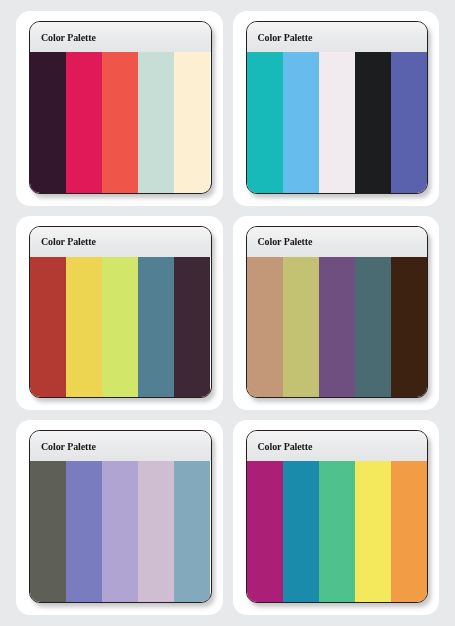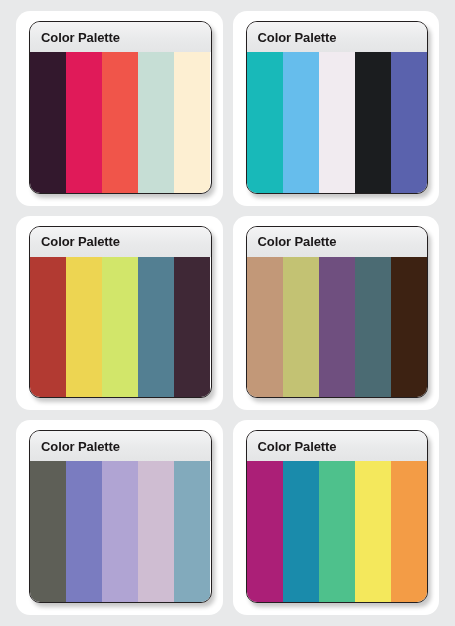--- a/index.html
+++ b/index.html
@@ -55,22 +55,22 @@
   
   .panel-titlebar {
     flex: 0 0 30px;
     background: linear-gradient(to bottom, #f4f4f5 0%, #e9eaeb 55%, #e4e5e6 100%);
     display: flex;
     align-items: center;
     padding-left: 11px;
     box-sizing: border-box;
   }
   .panel-title {
-    font-family: Liberation Sans, sans-serif;
-    font-size: 13px;
+    font-family: Liberation Serif, serif;
+    font-size: 10px;
     font-weight: bold;
     color: #1a1718;
     letter-spacing: -0.1px;
     white-space: nowrap;
   }
 
   
   .swatch-strip {
     flex: 1 1 auto;
     display: flex;

